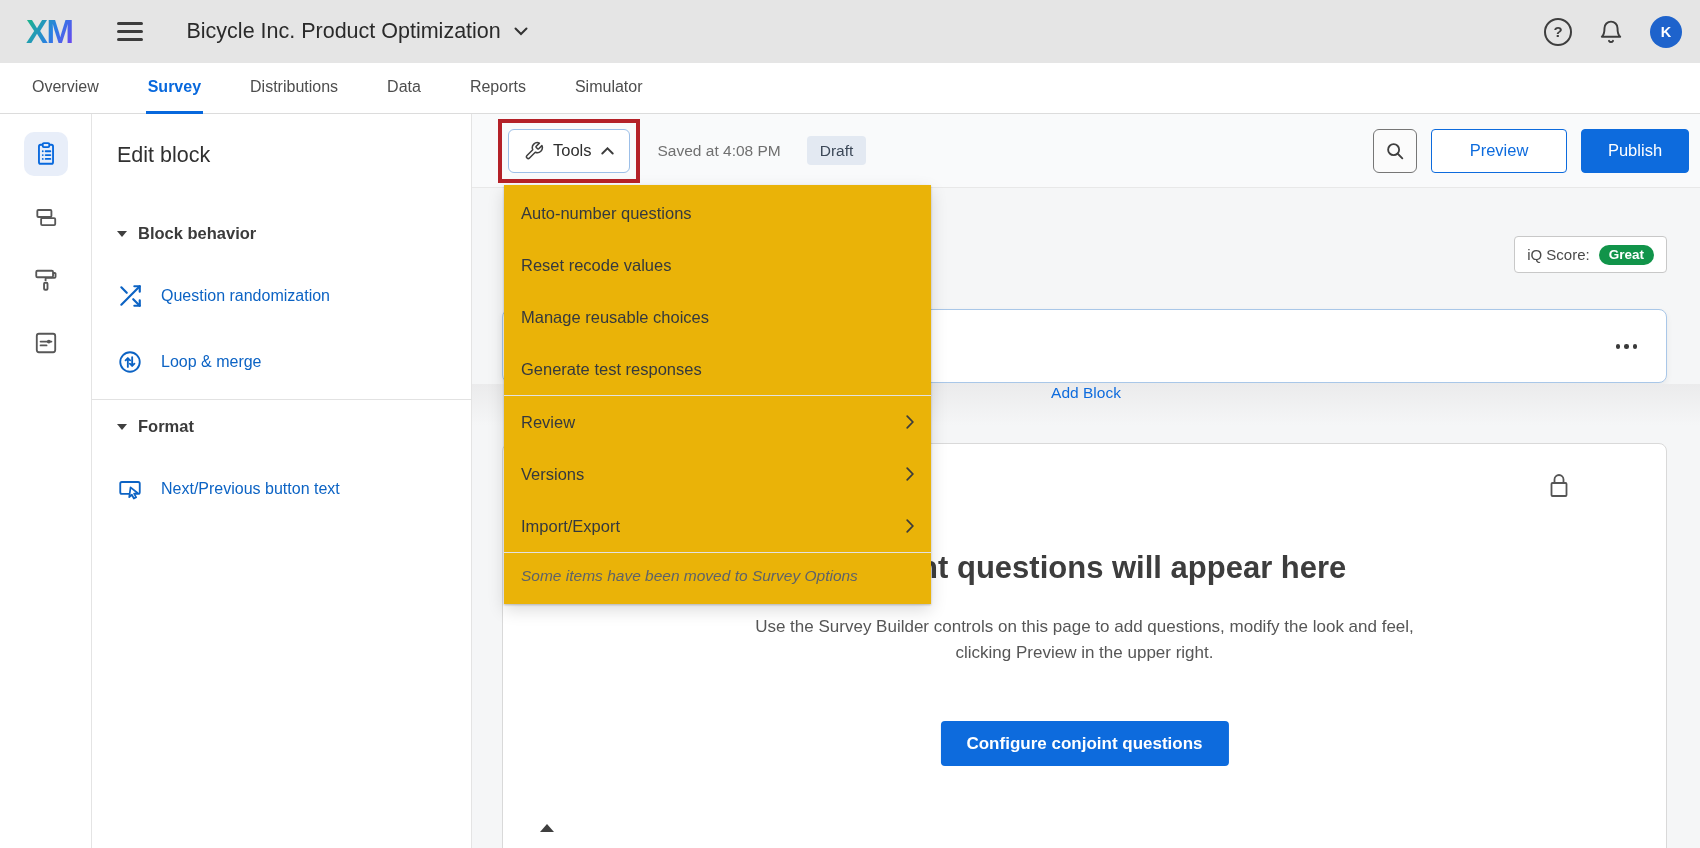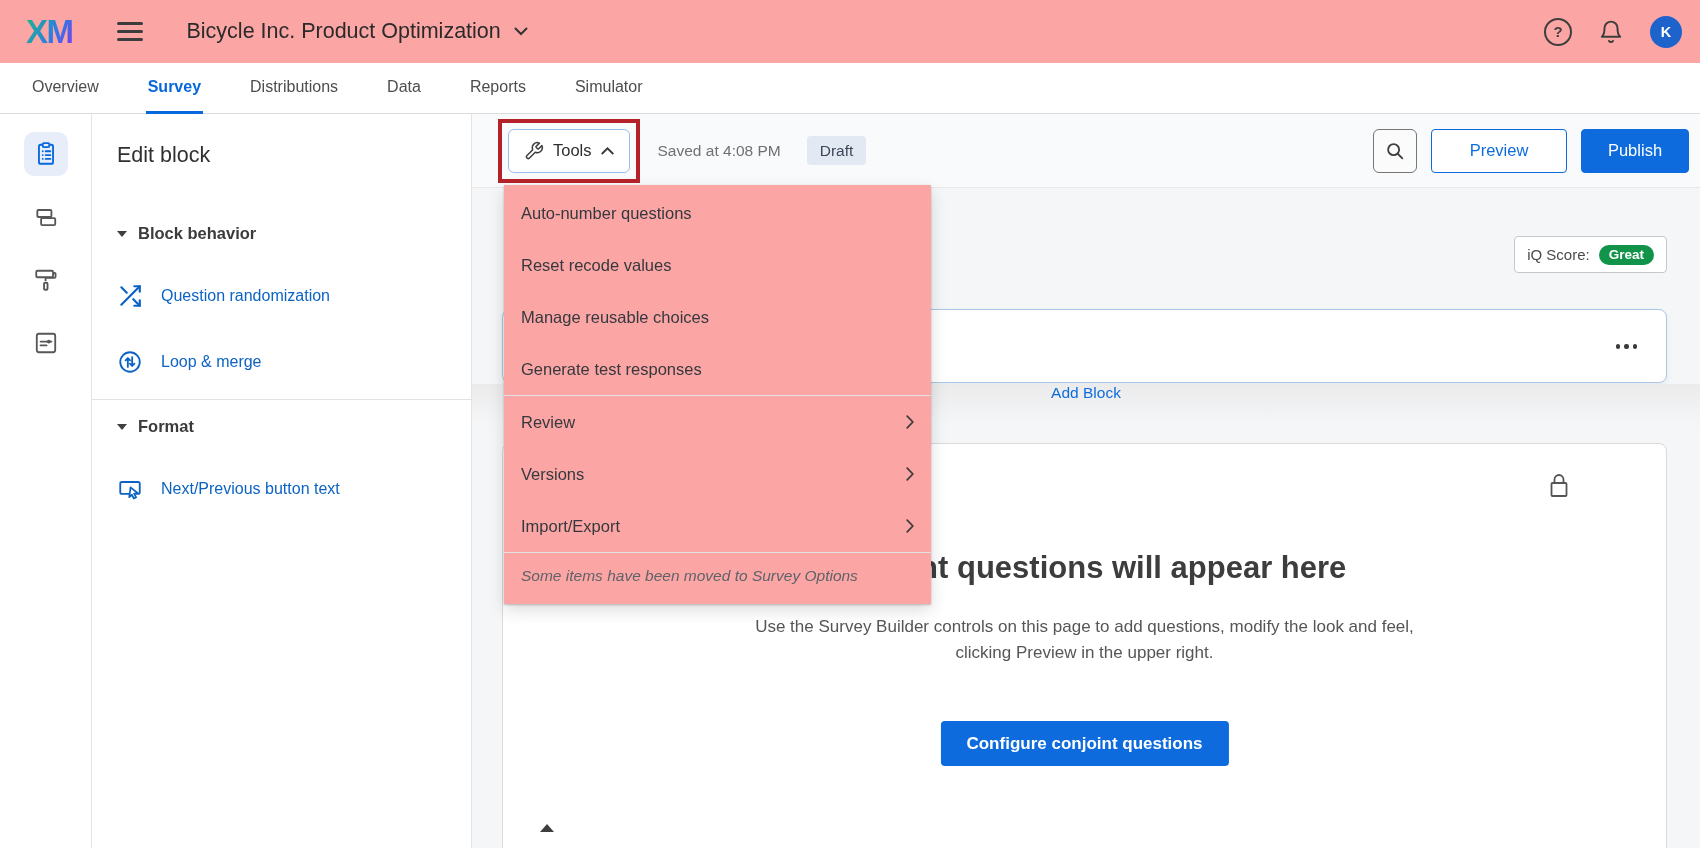--- a/index.html
+++ b/index.html
@@ -1,20 +1,20 @@
 <!DOCTYPE html>
 <html><head>
 <meta charset="utf-8">
 <style>
   * { margin:0; padding:0; box-sizing:border-box; }
   html,body { width:1700px; height:848px; overflow:hidden; background:#fff;
     font-family:"Liberation Sans","DejaVu Sans",sans-serif; color:#333; }
 
   
-  .header { height:63px; display:flex; align-items:center; padding:0 18px 0 26px; background:#fca5a5; }
+  .header { height:63px; display:flex; align-items:center; padding:0 18px 0 26px; background:#e5e5e5; }
   .logo { font-size:33px; font-weight:800; letter-spacing:-1.5px;
     background:linear-gradient(120deg,#19bd7d 0%,#2a7fe3 55%,#7a3bf2 100%);
     -webkit-background-clip:text; background-clip:text; color:transparent; }
   .hamburger { margin-left:44px; width:26px; cursor:pointer; }
   .hamburger i { display:block; height:2.6px; background:#3c3c3c; border-radius:2px; margin:5.4px 0; }
   .proj-title { margin-left:44px; font-size:21.5px; color:#2a2a2a; display:flex; align-items:center; gap:13px; cursor:pointer; }
   .hdr-right { margin-left:auto; display:flex; align-items:center; gap:26px; }
   .help-circle { width:28px; height:28px; border:2px solid #3e3e3e; border-radius:50%;
     display:flex; align-items:center; justify-content:center; font-size:15px; font-weight:700; color:#3e3e3e; cursor:pointer; }
   .bell { width:26px; height:26px; color:#3d3d3d; cursor:pointer; }
@@ -78,21 +78,21 @@
   .lock { position:absolute; top:28px; right:95px; width:24px; height:28px; color:#555; }
   .cj-heading { position:absolute; top:106px; left:0; right:0; text-align:center; font-size:31px; font-weight:600; color:#3d3d3d; }
   .cj-body { position:absolute; top:170px; left:50%; transform:translateX(-50%); width:720px; text-align:center;
     font-size:17px; line-height:25.5px; color:#565656; }
   .cj-cta { position:absolute; top:277px; left:50%; transform:translateX(-50%); height:45px; padding:0 26px;
     background:#0d6bdd; border:none; border-radius:4px; color:#fff; font-size:17px; font-weight:700; cursor:pointer; font-family:inherit; }
   .up-caret { position:absolute; top:380px; left:37px; width:0; height:0;
     border-left:7px solid transparent; border-right:7px solid transparent; border-bottom:8px solid #3f3f3f; cursor:pointer; }
 
   
-  .menu { position:absolute; top:71px; left:32px; width:427px; background:#fca5a5; z-index:40;
+  .menu { position:absolute; top:71px; left:32px; width:427px; background:#eab308; z-index:40;
     box-shadow:0 1px 2px rgba(0,0,0,0.22), 0 6px 16px rgba(0,0,0,0.14); padding:2px 0 7px 0; }
   .menu-item { height:52px; display:flex; align-items:center; padding:0 17px; font-size:16.5px; color:#35393e; cursor:pointer; }
   .menu-item .spacer { flex:1; }
   .menu-div { border:none; border-top:1px solid #e2e2e2; }
   .menu-note { font-style:italic; font-size:15.5px; color:#5f6368; padding:14px 17px 12px 17px; }
   .chev-r { width:8px; height:14px; color:#3c3c3c; }
 </style>
 </head>
 <body>
 

